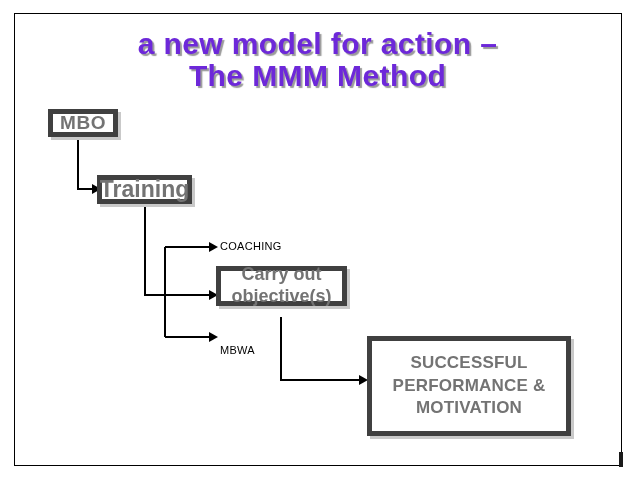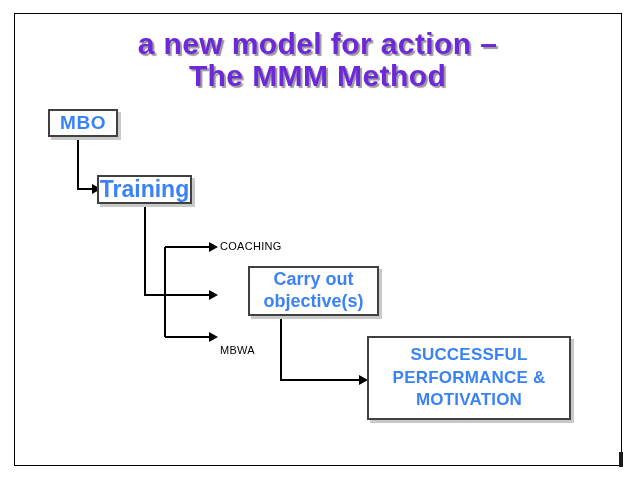--- a/index.html
+++ b/index.html
@@ -51,51 +51,50 @@
     color: #6d28d9;
     text-shadow: 2px 2px 1px #9a9a9a;
     white-space: pre-line;
     pointer-events: none;
   }
   
   .node {
     position: absolute;
     box-sizing: border-box;
     background: #ffffff;
-    border: 2px solid #404040;
+    border: 5px solid #404040;
     box-shadow: 3px 3px 0 0 #c9c9c9;
     display: flex;
     align-items: center;
     justify-content: center;
     text-align: center;
     font-weight: bold;
-    color: #3b82f6;
+    color: #737373;
   }
   #node-mbo {
     left: 48px;  top: 109px;
     width: 70px; height: 28px;
     font-size: 19px;
     letter-spacing: 0.5px;
   }
   #node-training {
     left: 97px;  top: 175px;
     width: 95px; height: 29px;
     font-size: 23px;
   }
   #node-carry-out {
     left: 216px; top: 266px;
-    width: 131px; height: 50px;
+    width: 131px; height: 40px;
     font-size: 18px;
     line-height: 1.22;
     white-space: pre-line;
-    margin-left: 32px;
   }
   #node-successful {
     left: 367px; top: 336px;
-    width: 204px; height: 84px;
+    width: 204px; height: 100px;
     font-size: 17px;
     line-height: 1.33;
     letter-spacing: 0.2px;
     white-space: pre-line;
   }
   
   .plain-label {
     position: absolute;
     font-size: 11px;
     font-weight: normal;

